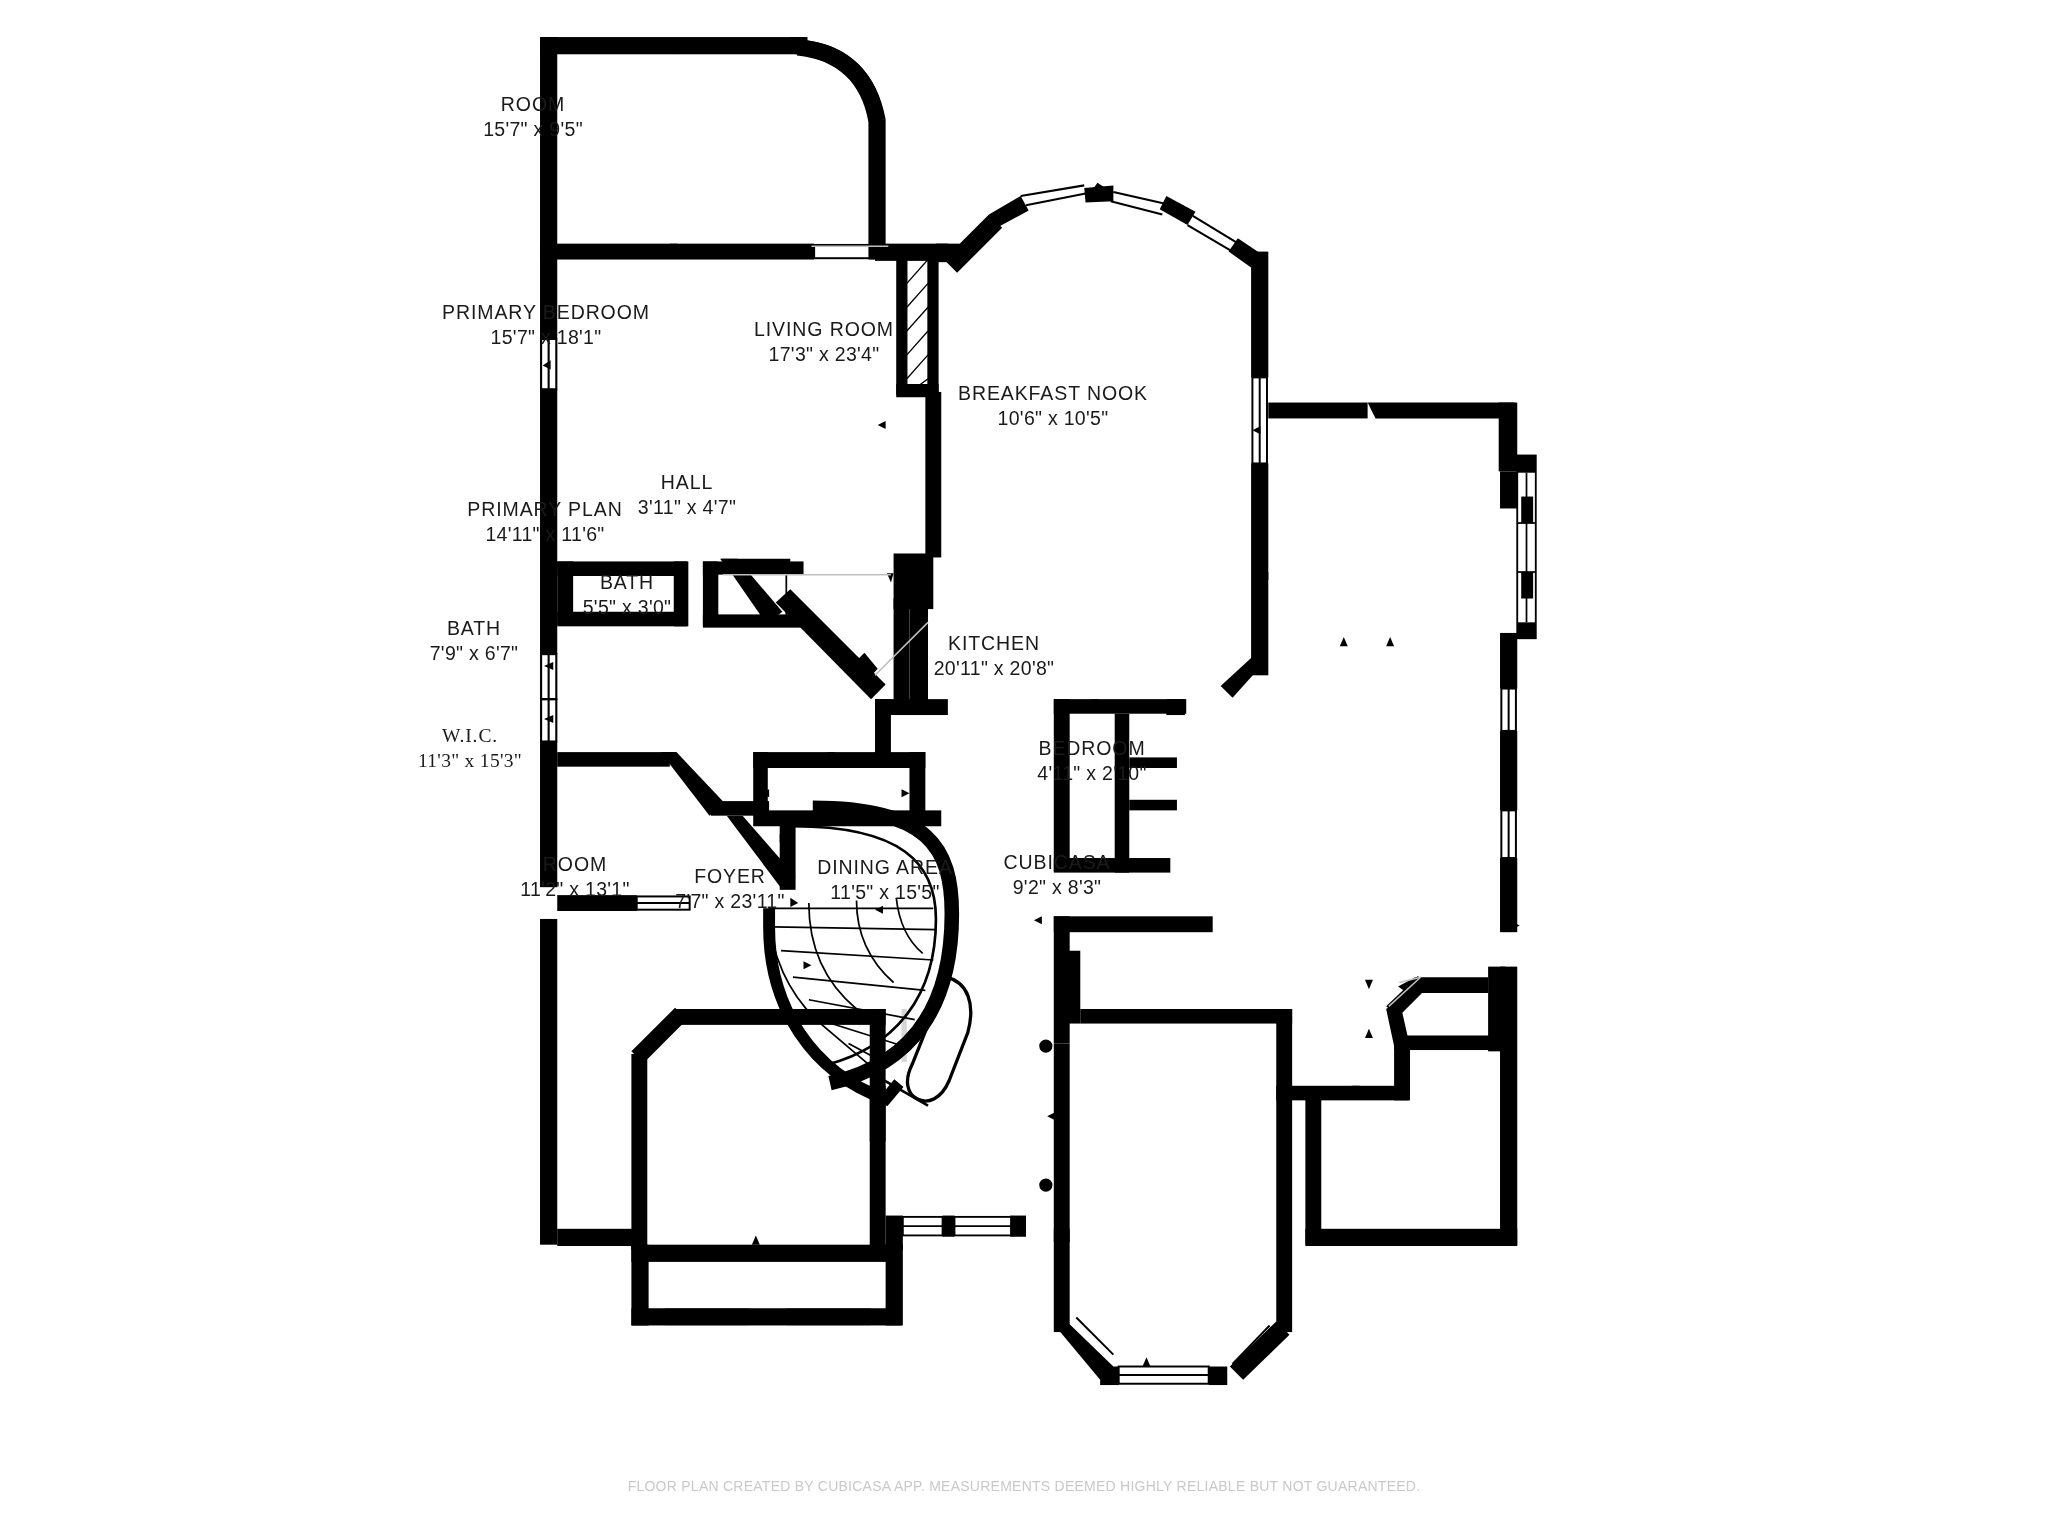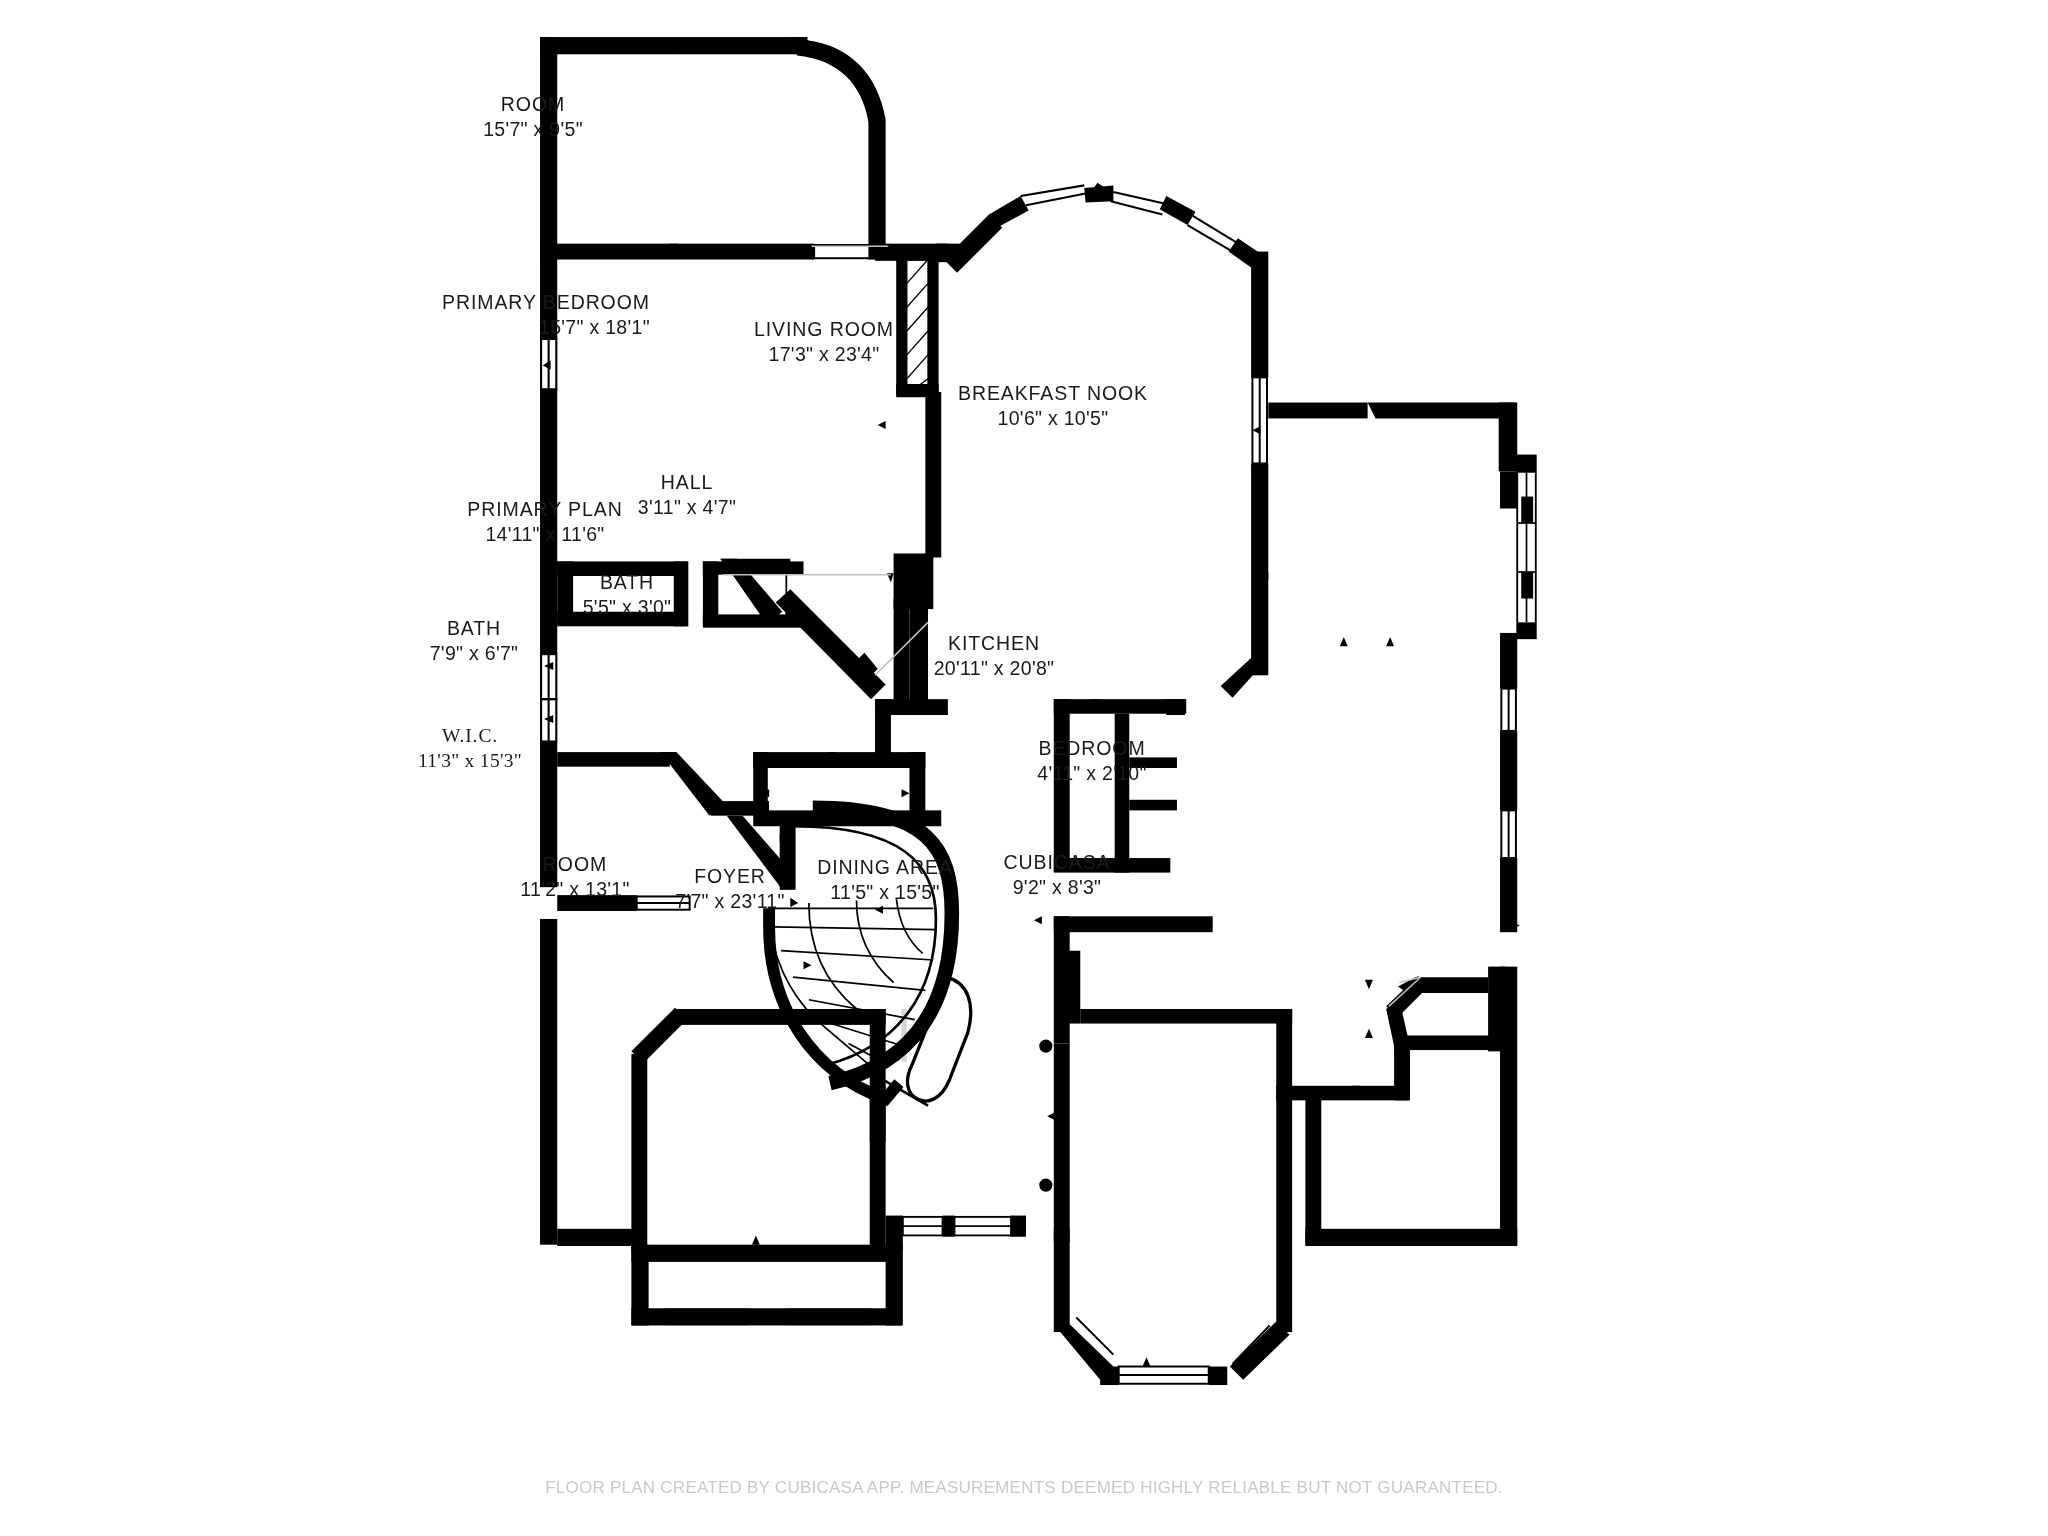--- a/index.html
+++ b/index.html
@@ -51,21 +51,21 @@
     font-size: 19.5px;
     letter-spacing: 0.3px;
     font-weight: 400;
   }
   #footer-note {
     position: absolute;
     left: 0;
     top: 1478px;
     width: 2048px;
     text-align: center;
-    font-size: 17px;
+    font-size: 14px;
     letter-spacing: 0.25px;
     color: #c9c9c9;
     font-family: "Liberation Sans", sans-serif;
     user-select: none;
   }
 </style>
 </head>
 <body>
 
 <div id="plan-root">
@@ -368,21 +368,21 @@
       <line x1="612" y1="186" x2="670" y2="186"></line>
     </g>
 
   </svg>
 
   <div class="room-label" style="left:533px; top:117px;">
     <span class="rl-name">ROOM</span>
     <span class="rl-dims">15'7" x 9'5"</span>
   </div>
 
-  <div class="room-label" style="left:546px; top:315px;text-align:right;">
+  <div class="room-label" style="left:546px; top:325px;">
     <span class="rl-name">PRIMARY BEDROOM</span>
     <span class="rl-dims">15'7" x 18'1"</span>
   </div>
 
   <div class="room-label" style="left:824px; top:342px;">
     <span class="rl-name">LIVING ROOM</span>
     <span class="rl-dims">17'3" x 23'4"</span>
   </div>
 
   <div class="room-label" style="left:1053px; top:406px;">

